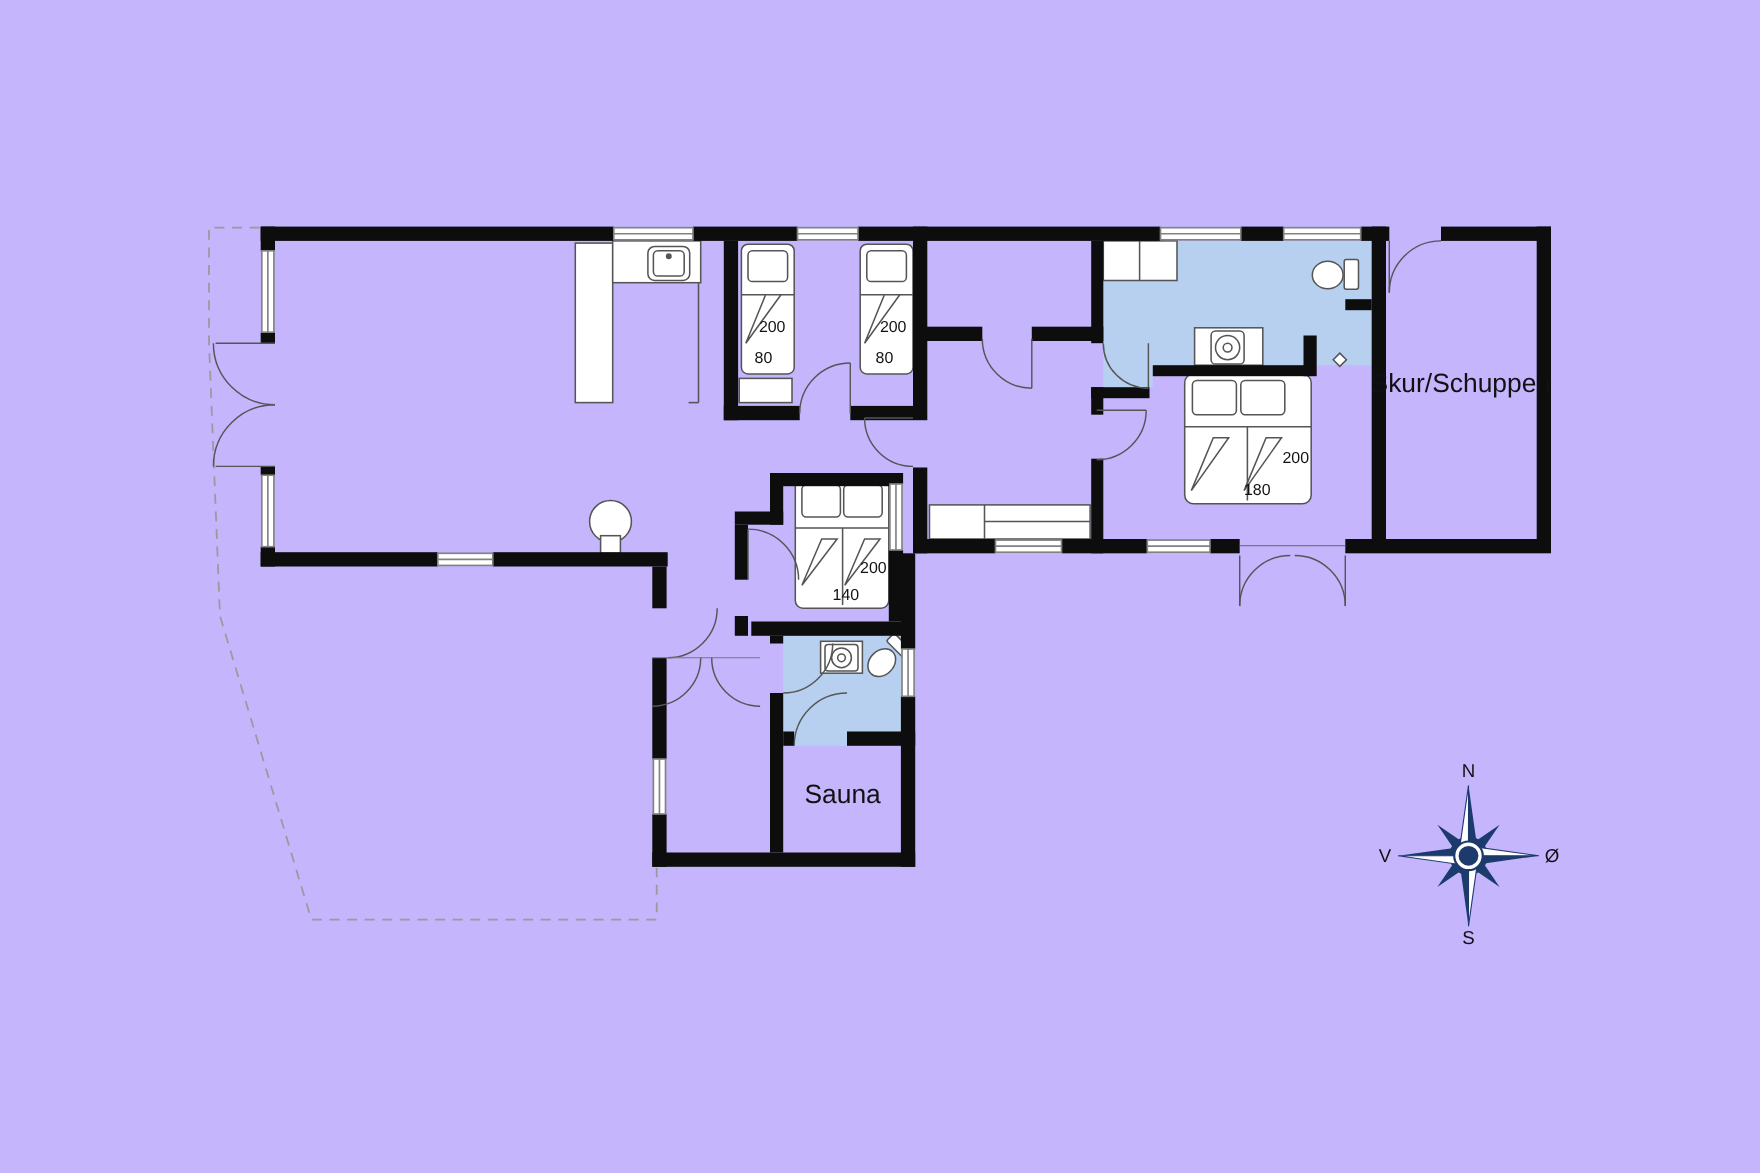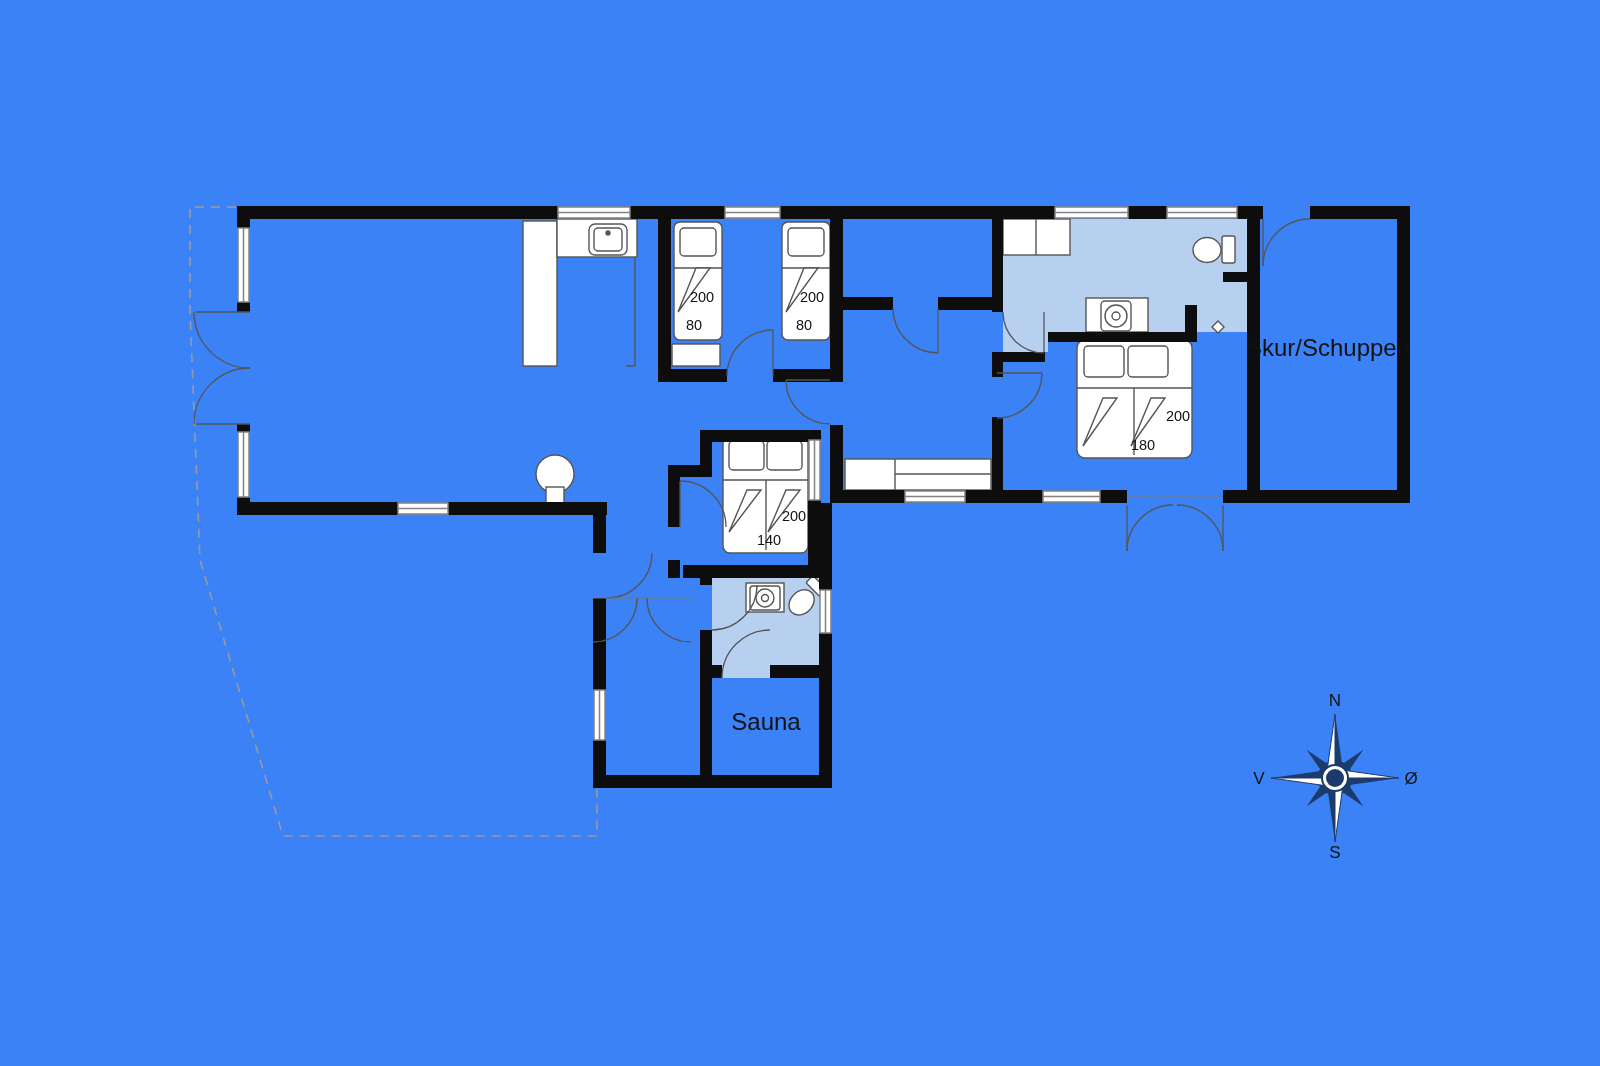--- a/index.html
+++ b/index.html
@@ -1,16 +1,16 @@
 <!DOCTYPE html>
 <html><head>
 <meta charset="utf-8">
 <style>
   html,body{margin:0;padding:0;background:#ffffff;}
-  .stage{position:relative;width:1600px;height:1066px;background:#3b82f6;overflow:hidden;
+  .stage{position:relative;width:1600px;height:1066px;background:#c4b5fd;overflow:hidden;
          font-family:"Liberation Sans", sans-serif;}
   svg{display:block}
   text{font-family:"Liberation Sans", sans-serif;fill:#111111;}
   .dim{font-size:14.5px;}
   .room{font-size:24px;}
   .compass-label{font-size:17px;}
 </style>
 </head>
 <body>
 

